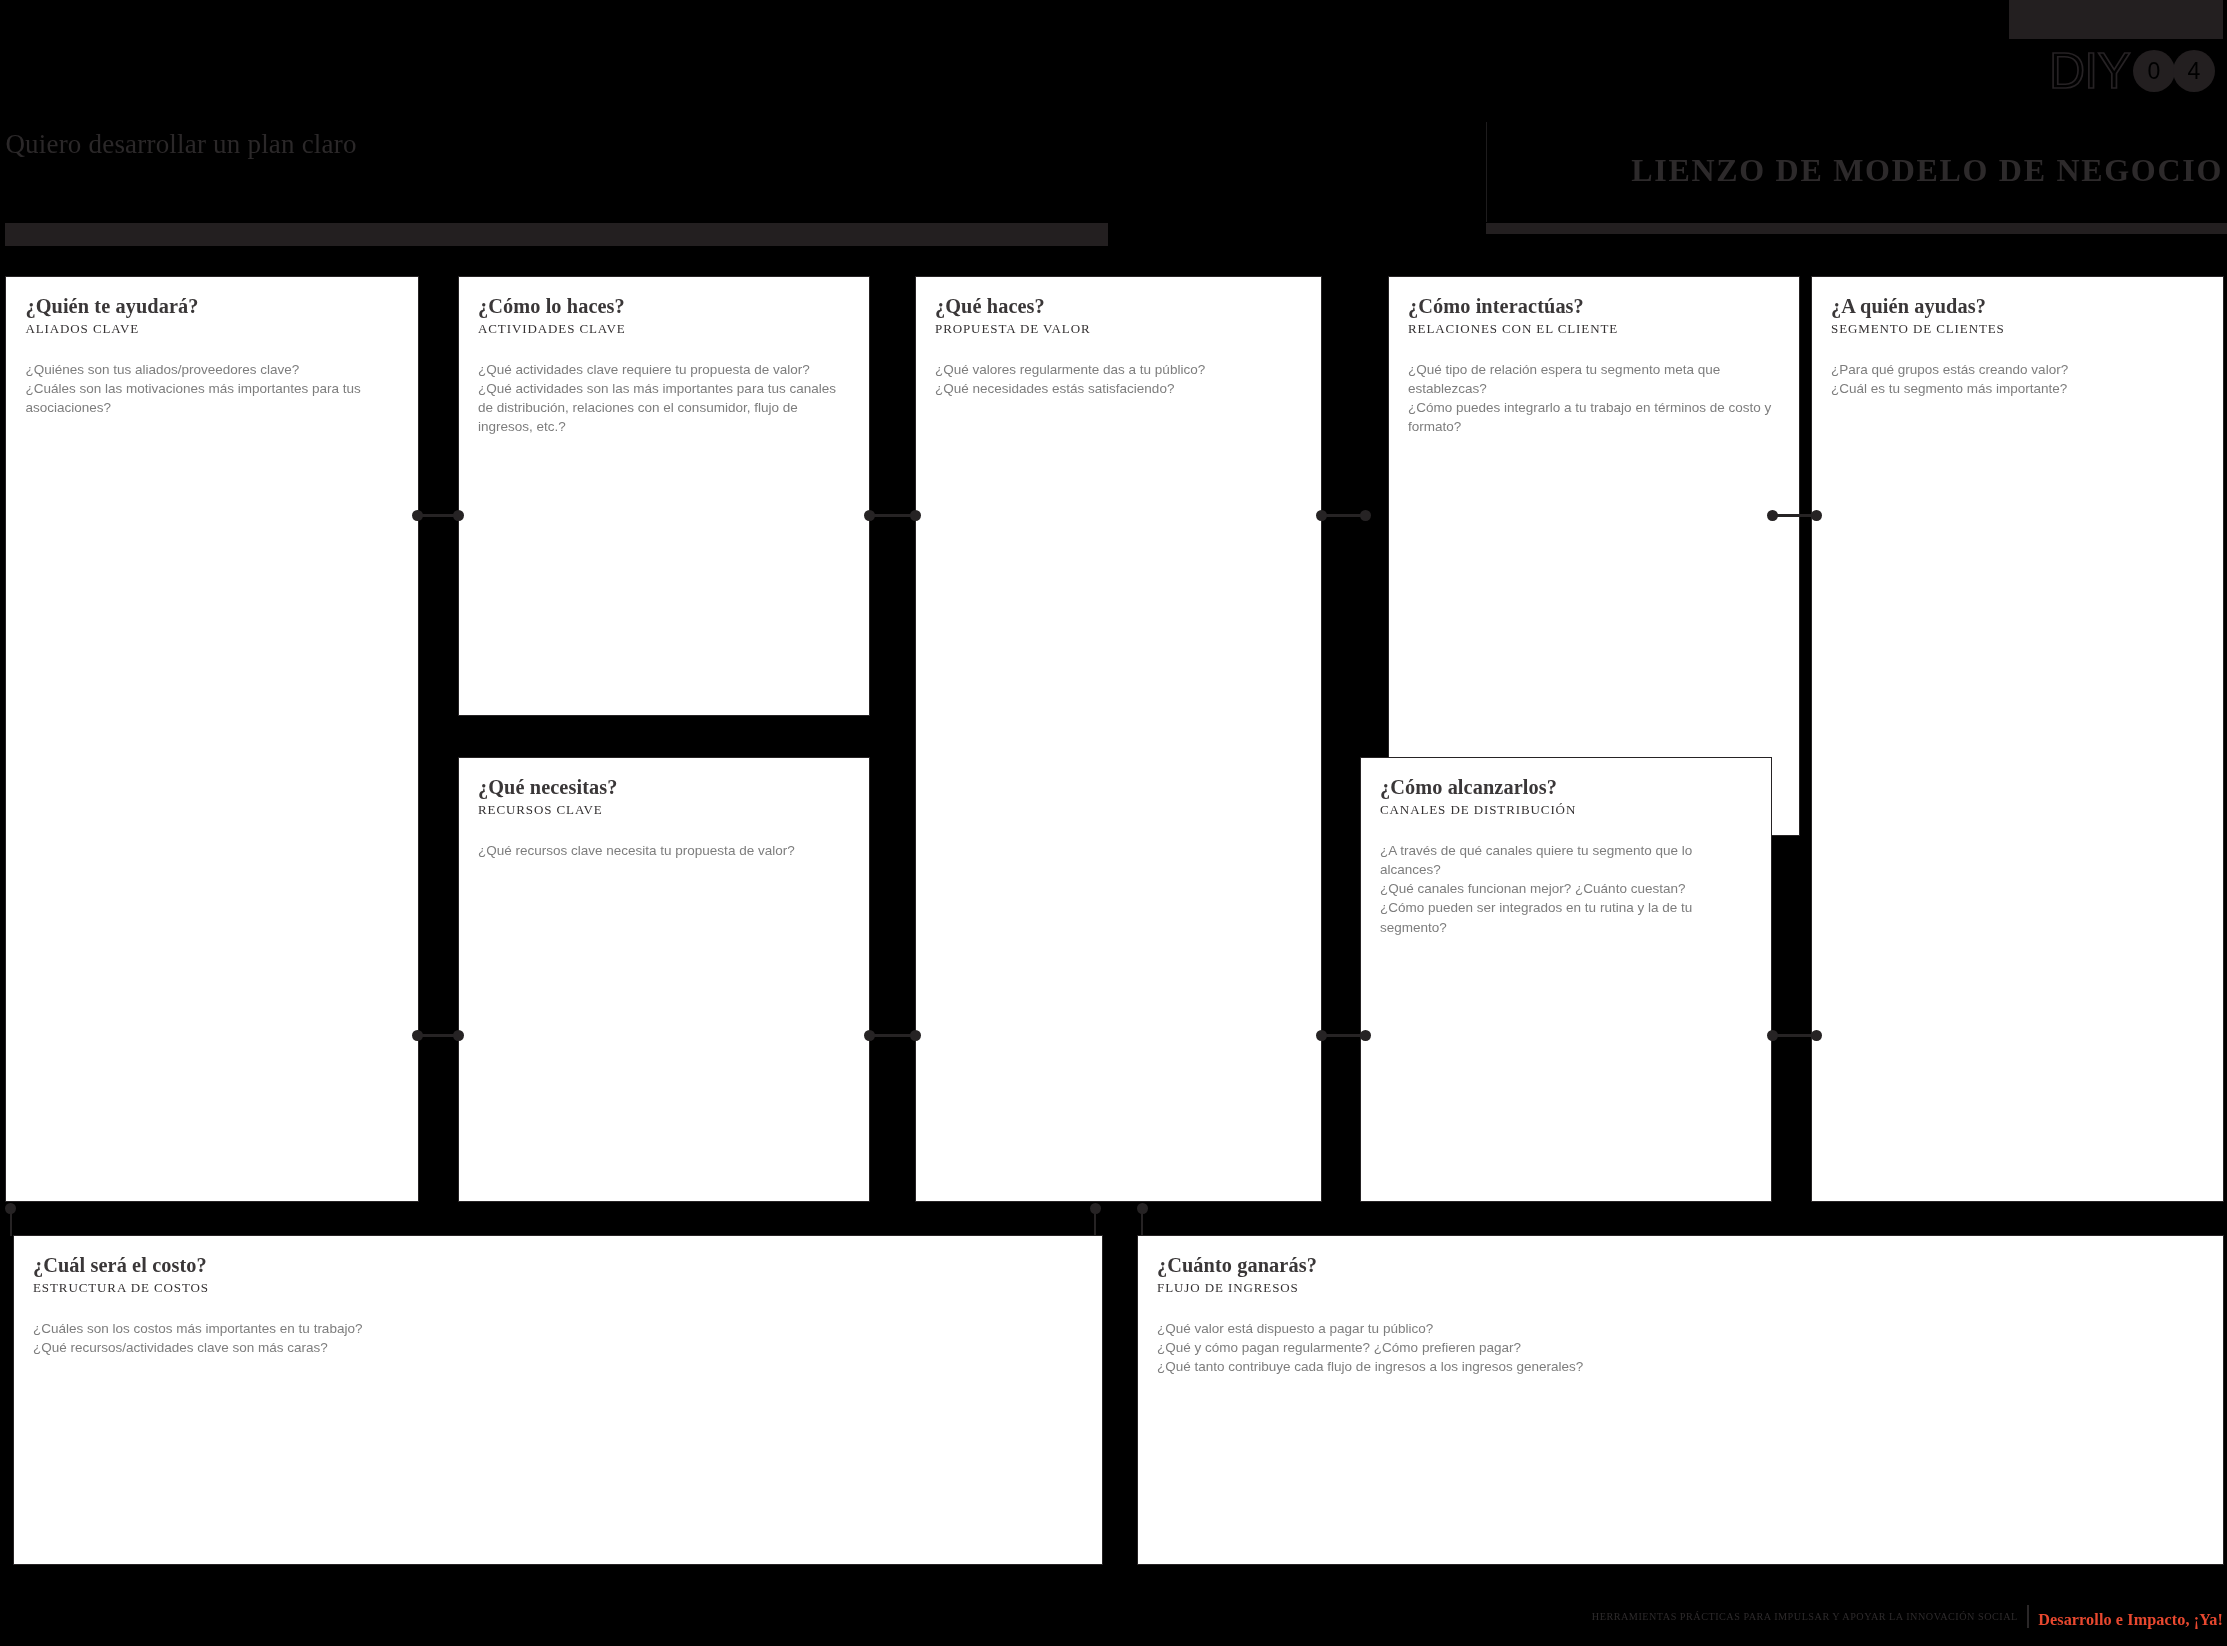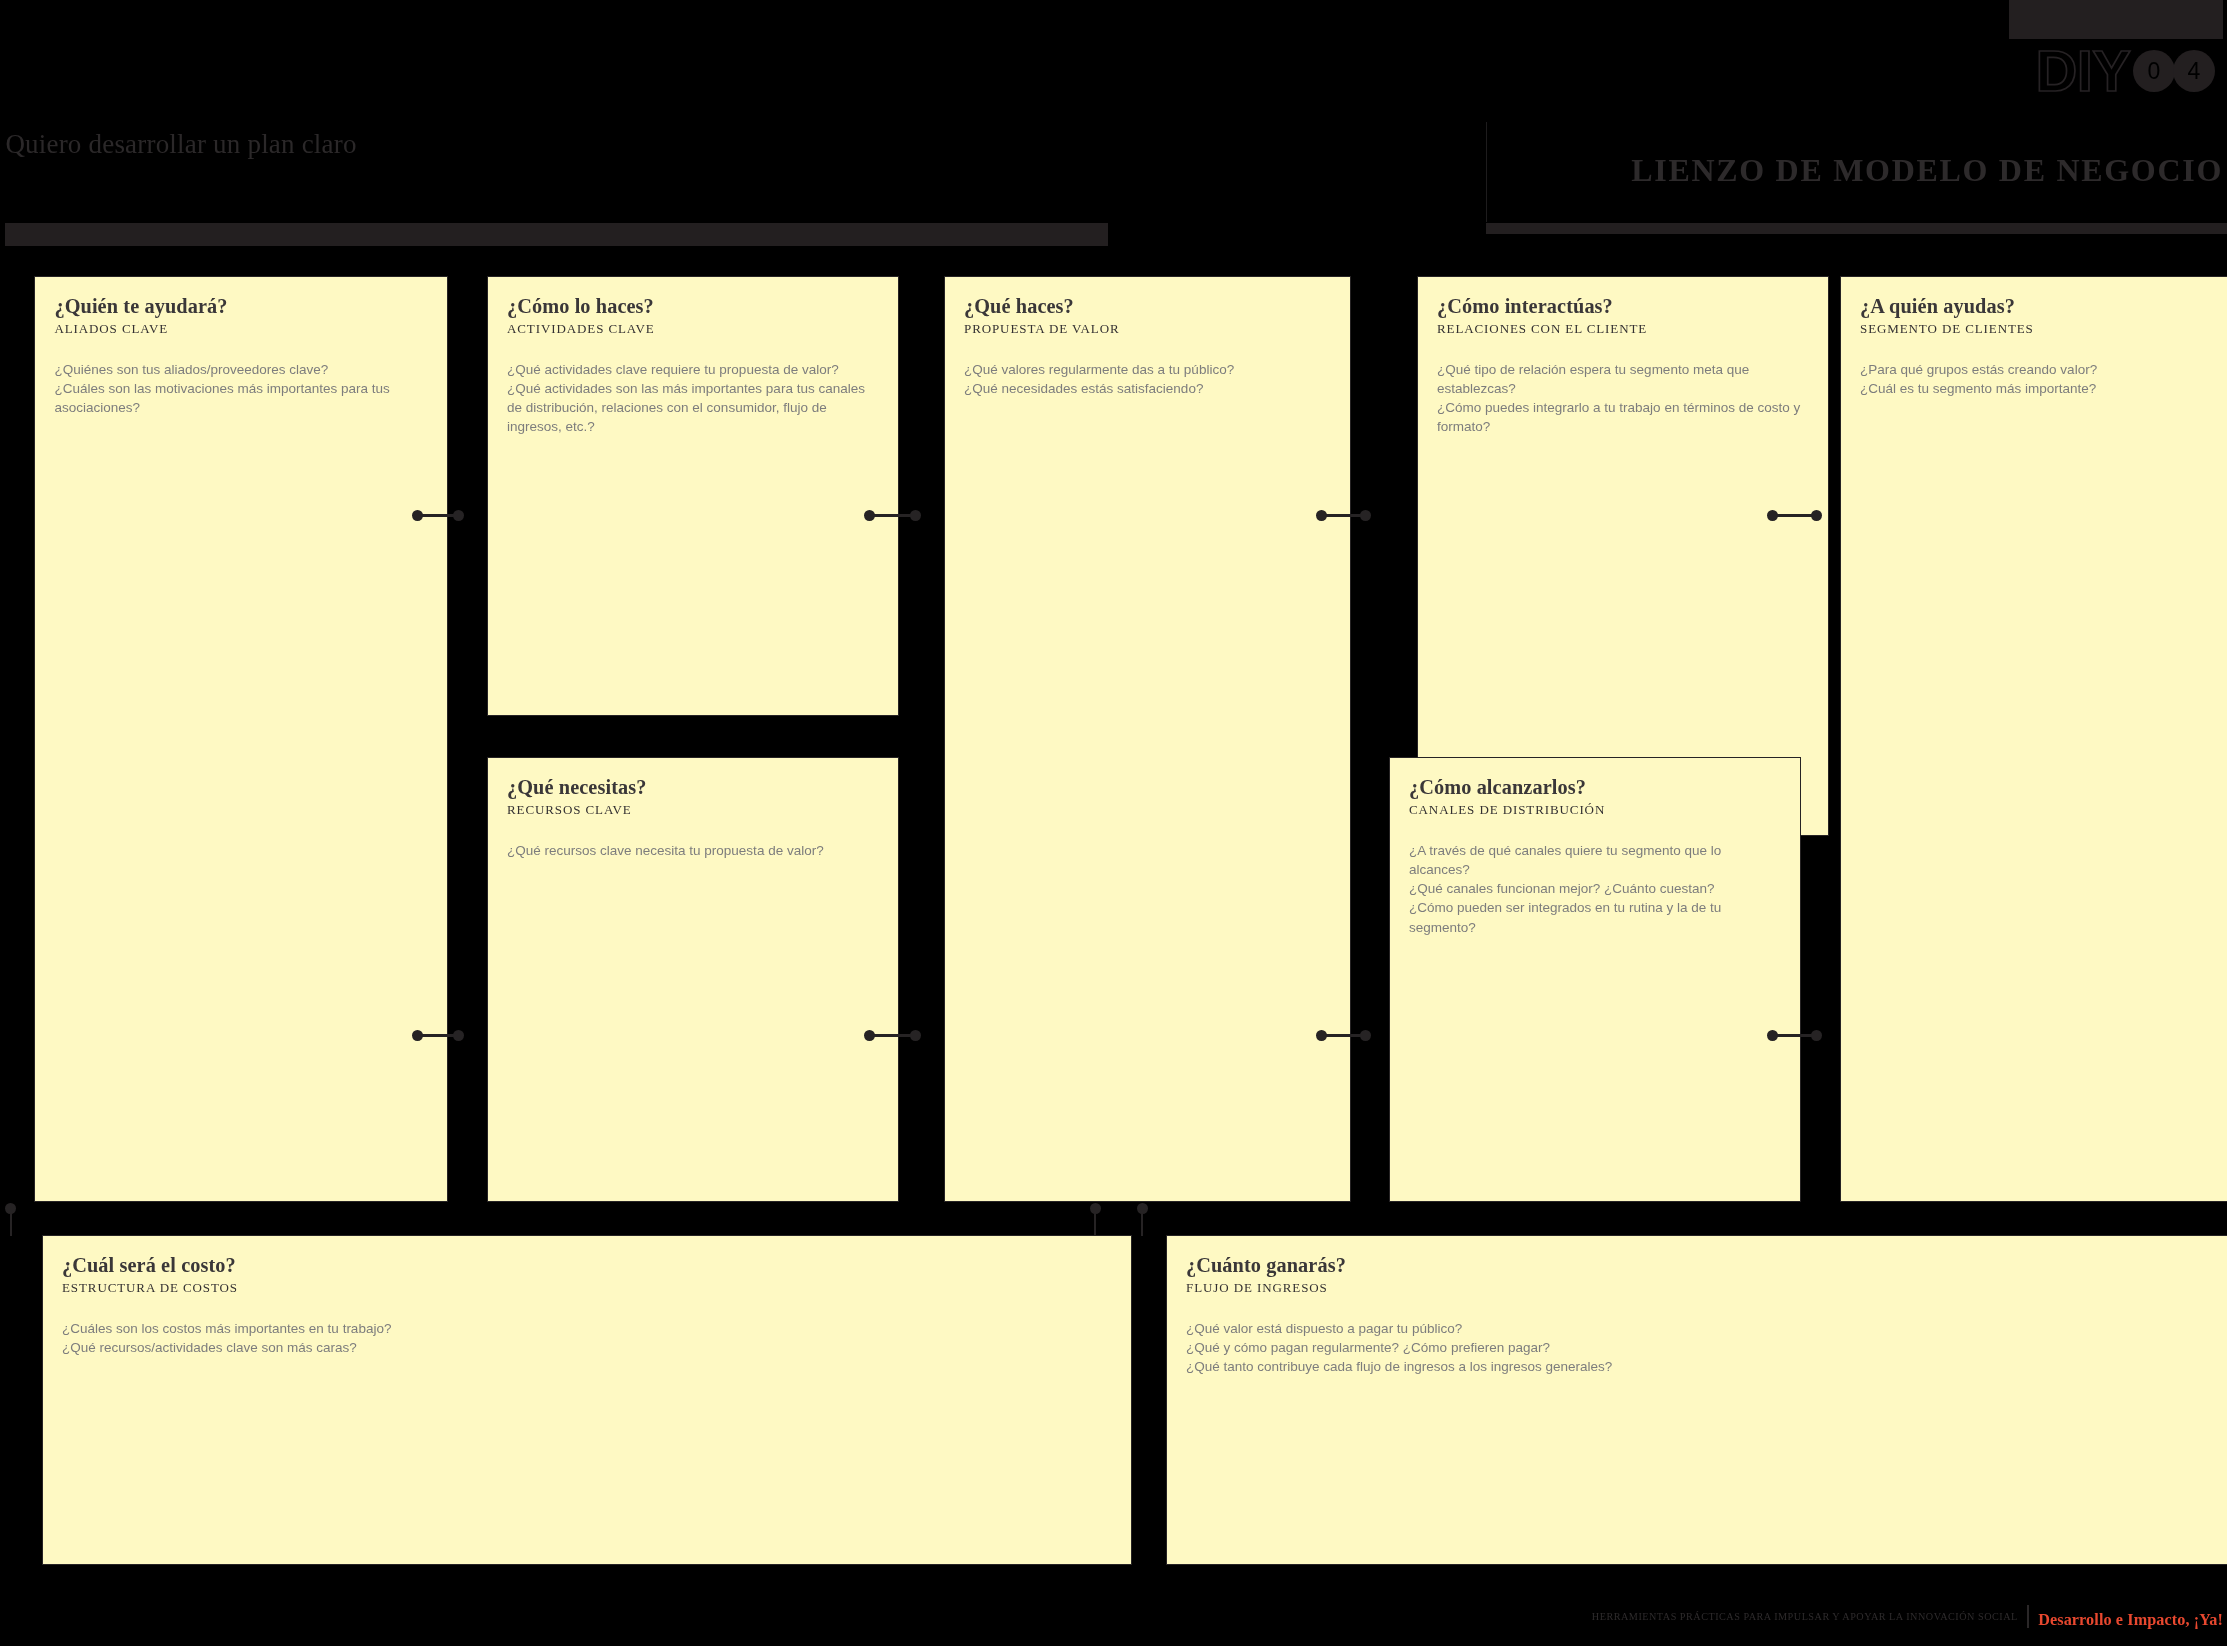--- a/index.html
+++ b/index.html
@@ -17,21 +17,21 @@
     background:#231f20;
   }
 
   
   .logo{
     position:absolute;right:12.2px;top:42px;height:58px;
     display:flex;align-items:center;gap:0px;
   }
   .logo-diy{
     font-family:"Liberation Sans", sans-serif;
-    font-size:58px;font-weight:700;letter-spacing:-0.7px;
+    font-size:50px;font-weight:400;letter-spacing:-0.7px;
     color:transparent;
     -webkit-text-stroke:1.7px #262224;
     line-height:1;
   }
   .logo-badges{display:flex;align-items:center;margin-left:2.7px;}
   .badge{
     width:42px;height:42px;border-radius:50%;
     background:#231f20;
     display:flex;align-items:center;justify-content:center;
     font-family:"Liberation Sans", sans-serif;
@@ -69,22 +69,21 @@
   .title-underbar{
     position:absolute;left:1486px;top:223px;width:741px;height:10.8px;
     background:#231f20;
   }
 
   
   .card{
     position:absolute;
     border:1.4px solid #262324;
     box-sizing:border-box;
-    background:#fef9c3;
-    margin-left:29px;
+    background:#ffffff;
   }
   .card-inner{padding:17.6px 19px 0 19px;}
   .card h2{
     margin:0;
     font-family:"Liberation Serif", serif;
     font-size:20.3px;font-weight:700;color:#3a3738;
     letter-spacing:0.1px;line-height:1.15;
   }
   .card h3{
     margin:4.1px 0 0 0;

